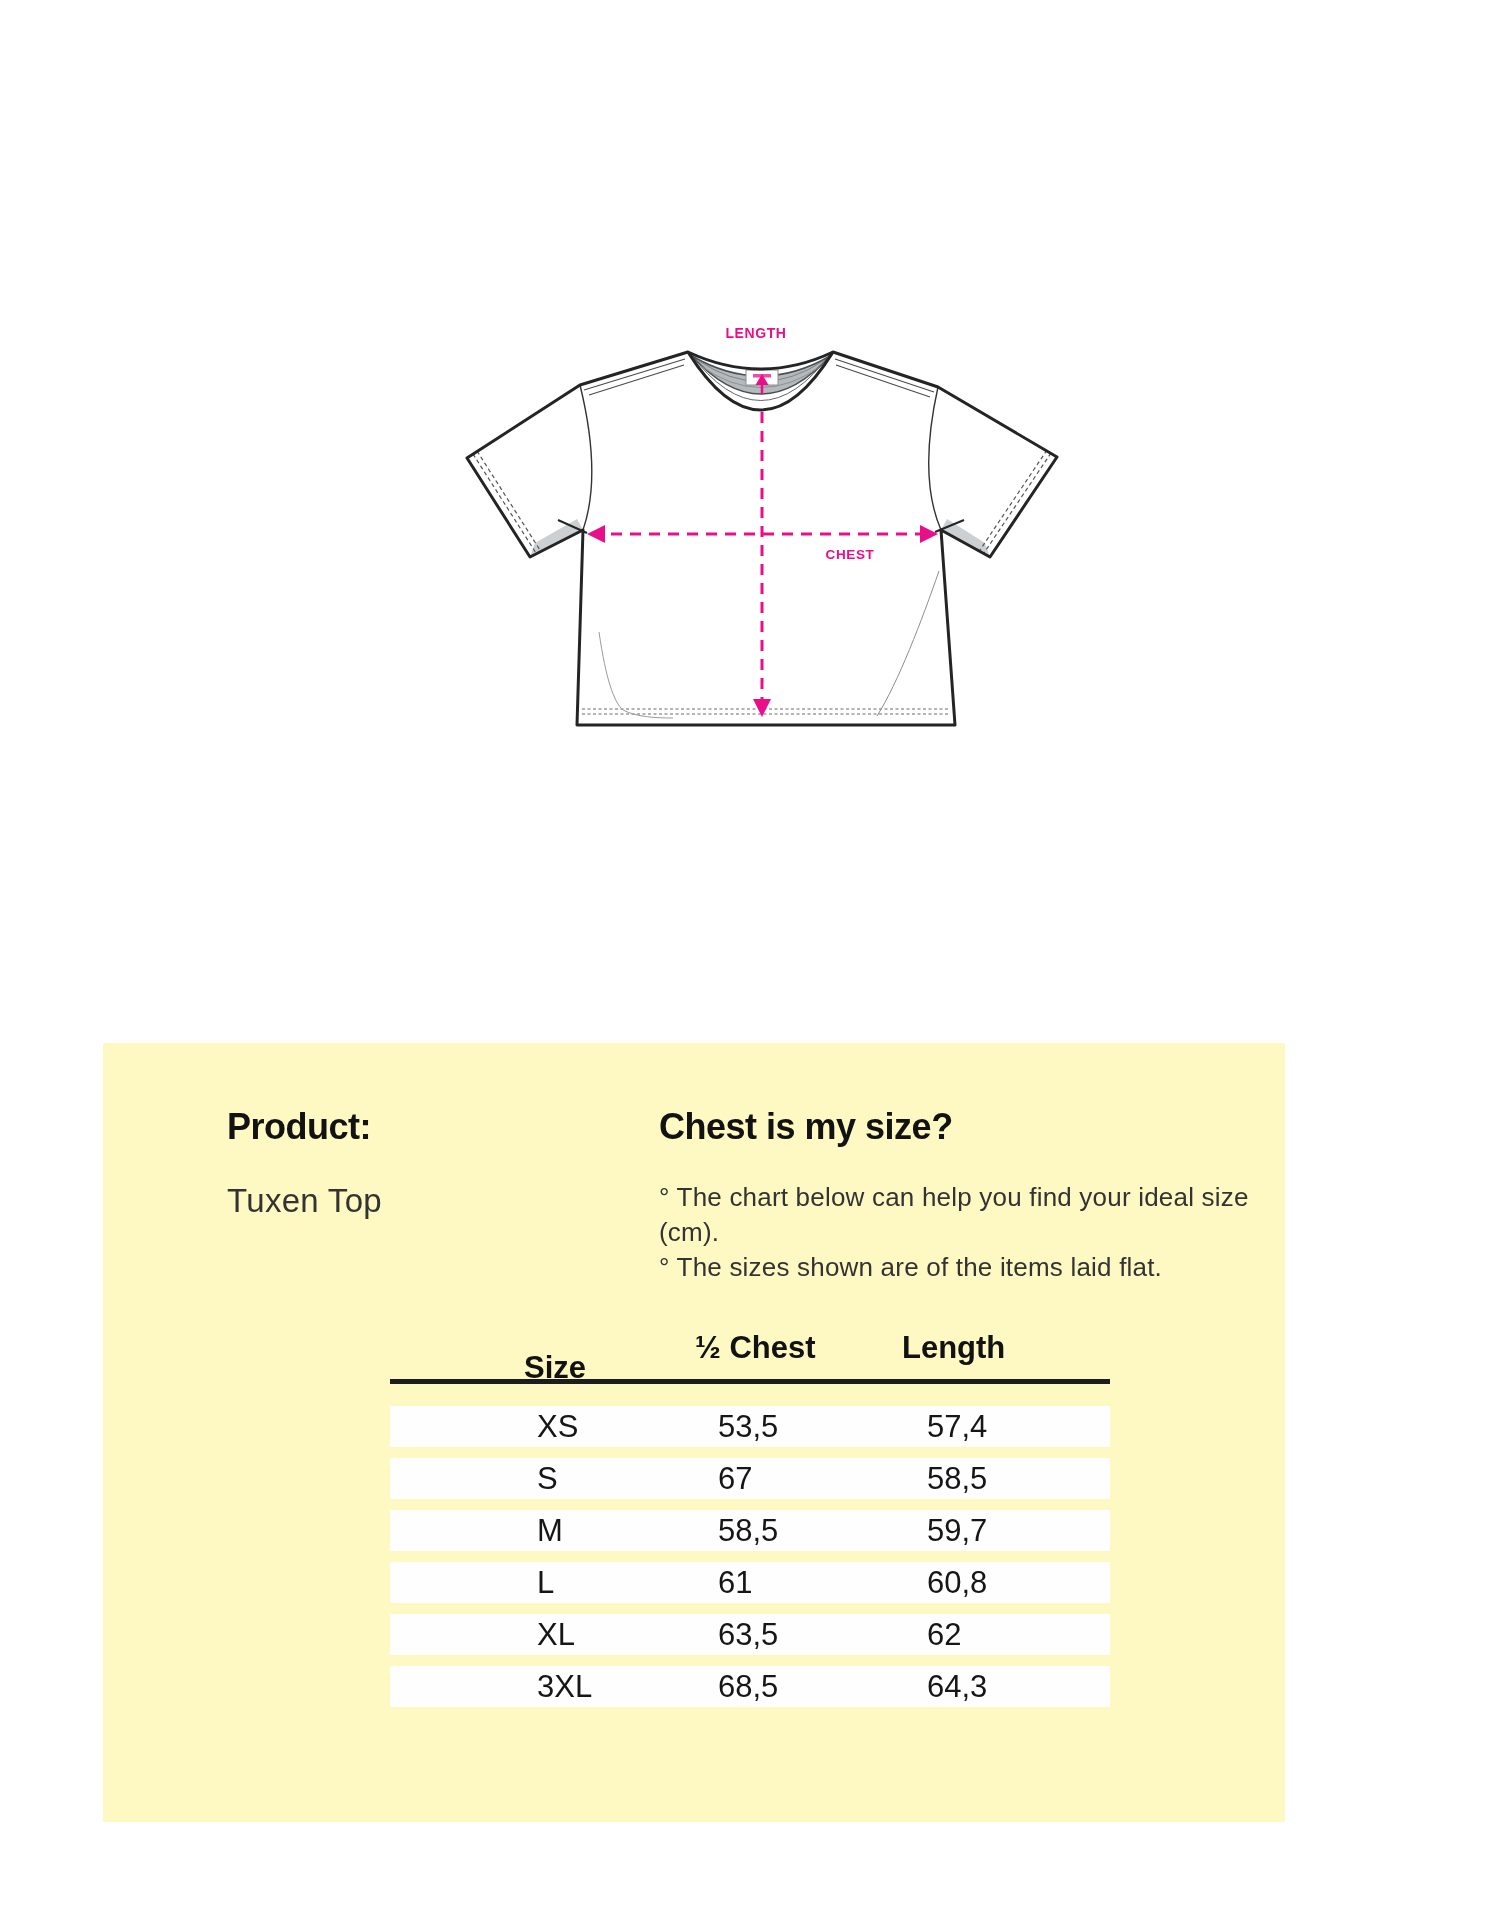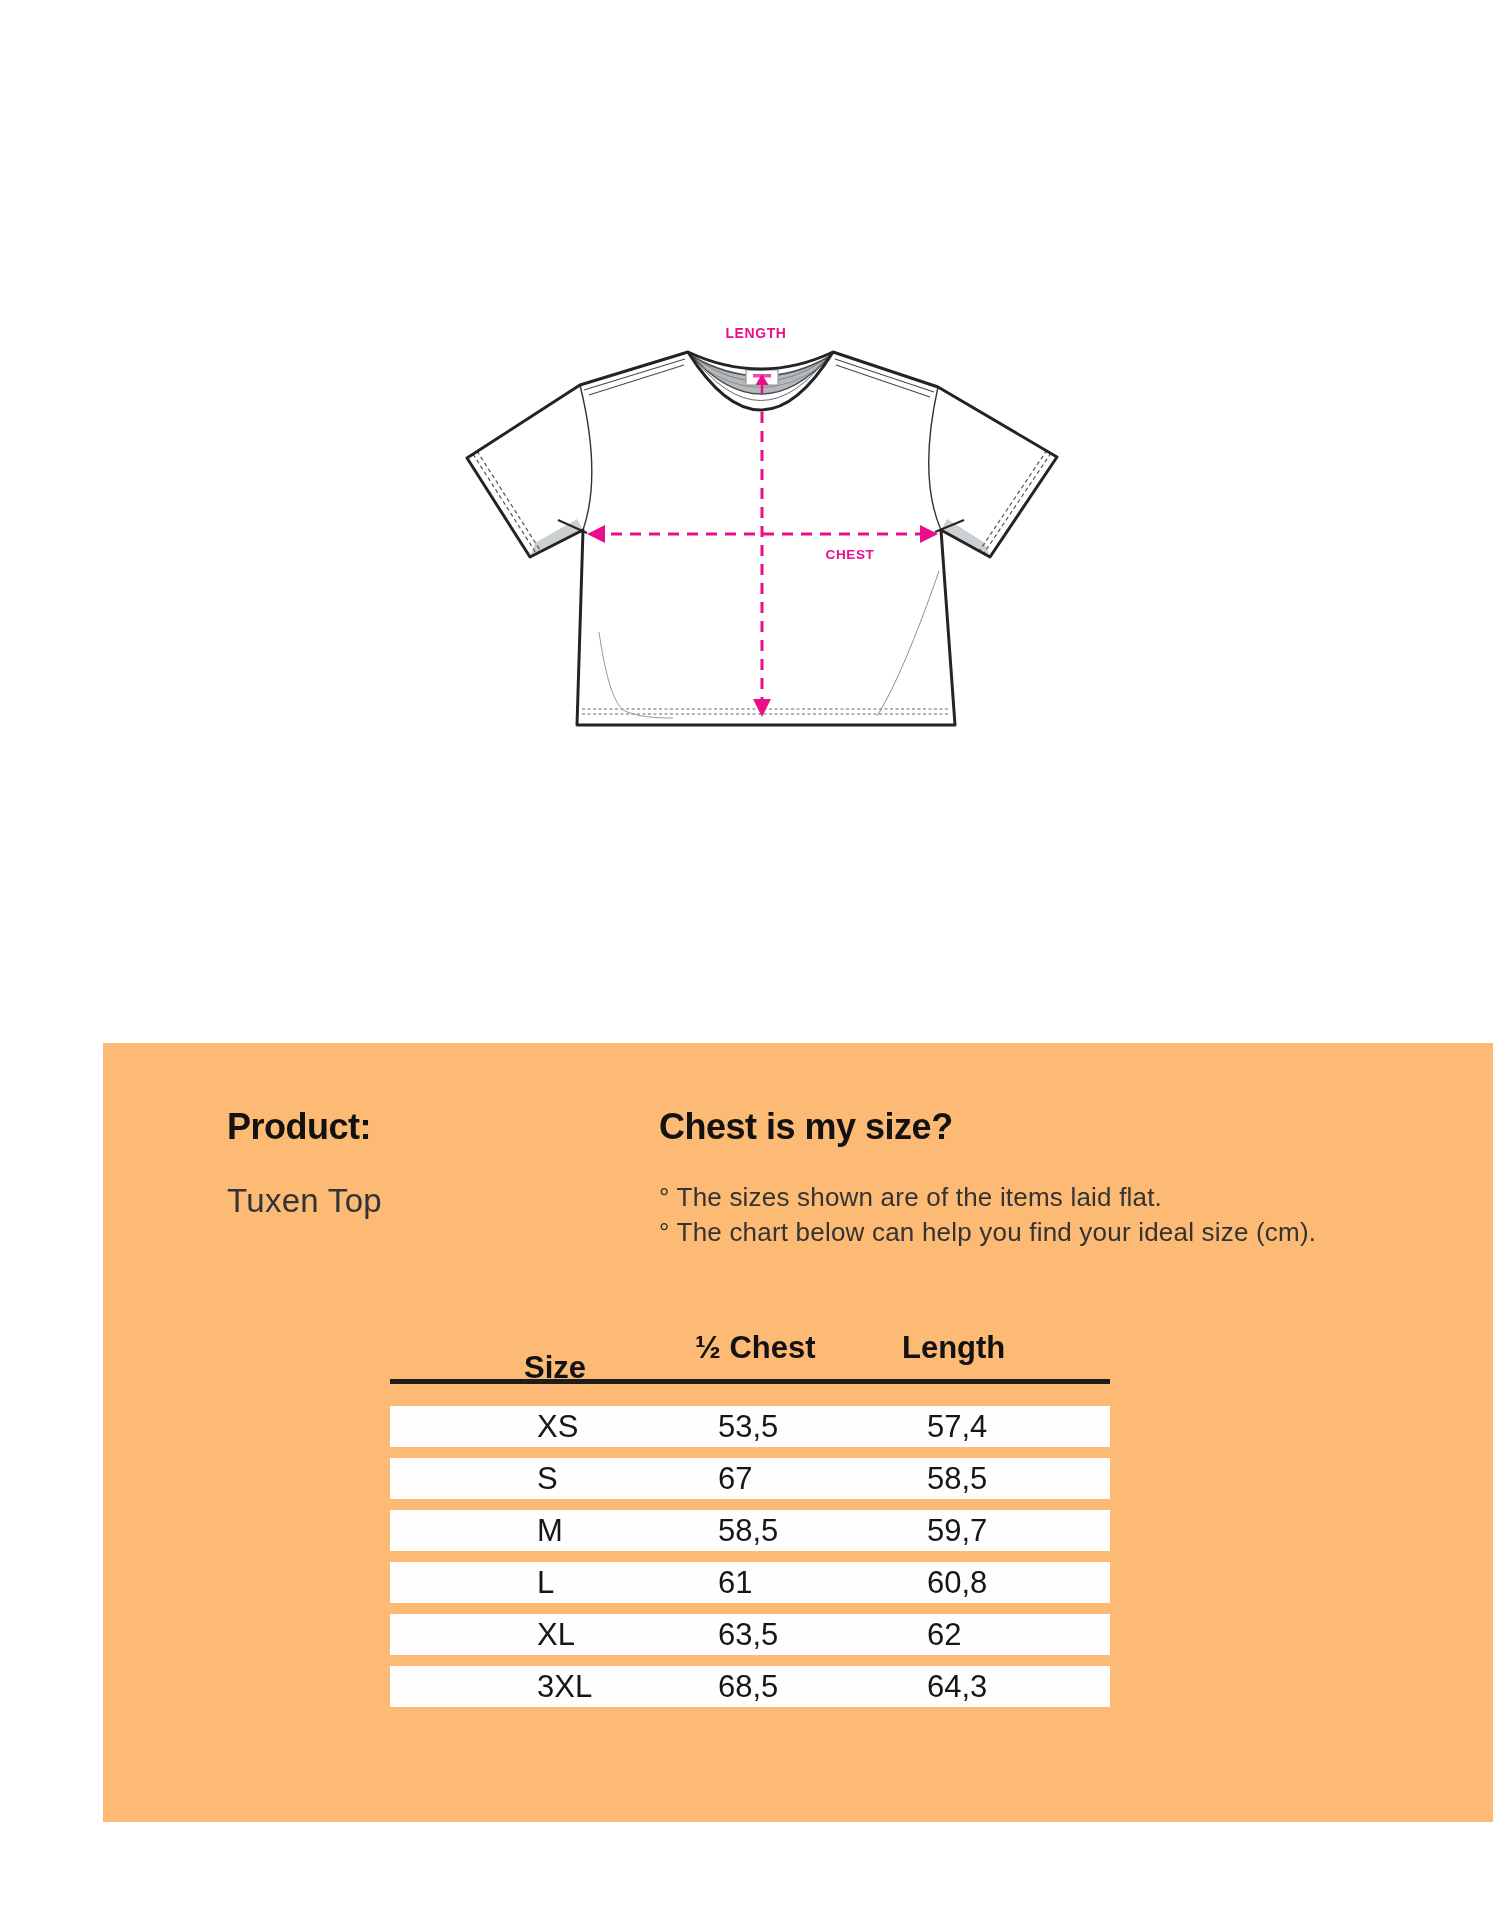--- a/index.html
+++ b/index.html
@@ -14,22 +14,22 @@
   .diagram-wrap{position:absolute;left:0;top:0;width:1500px;height:900px;}
   .shirt-svg{position:absolute;left:440px;top:280px;width:660px;height:480px;}
   .measure-label{
     position:absolute;font-weight:bold;font-size:14px;letter-spacing:.6px;
     color:#e90f8b;text-align:center;
   }
   .label-length{left:676px;top:325px;width:160px;}
   .label-chest{left:790px;top:547px;width:120px;font-size:13.5px;}
   
   .panel{
-    position:absolute;left:103px;top:1043px;width:1390px;height:779px;
-    background:#fdba74;
+    position:absolute;left:103px;top:1043px;width:1182px;height:779px;
+    background:#fef9c3;
   }
   .heading{
     position:absolute;top:63px;font-size:36px;font-weight:bold;
     letter-spacing:-0.5px;color:#121212;
   }
   .heading-product{left:124px;}
   .heading-size{left:556px;}
   .product-name{
     position:absolute;left:124px;top:139px;font-size:33px;font-weight:400;
     color:#333;letter-spacing:.3px;
@@ -116,22 +116,22 @@
   <div class="measure-label label-chest">CHEST</div>
 </div>
 
 <div class="panel">
 
   <div class="heading heading-product">Product:</div>
   <div class="product-name">Tuxen Top</div>
 
   <div class="heading heading-size">Chest is my size?</div>
   <div class="notes">
+    <div>° The chart below can help you find your ideal size (cm).</div>
     <div>° The sizes shown are of the items laid flat.</div>
-    <div>° The chart below can help you find your ideal size (cm).</div>
   </div>
 
   <div class="size-table">
     <div class="thead">
       <span class="col-head c0">Size</span>
       <span class="col-head c1">½ Chest</span>
       <span class="col-head c2">Length</span>
     </div>
     <div class="head-rule"></div>
     <div class="tbody">

